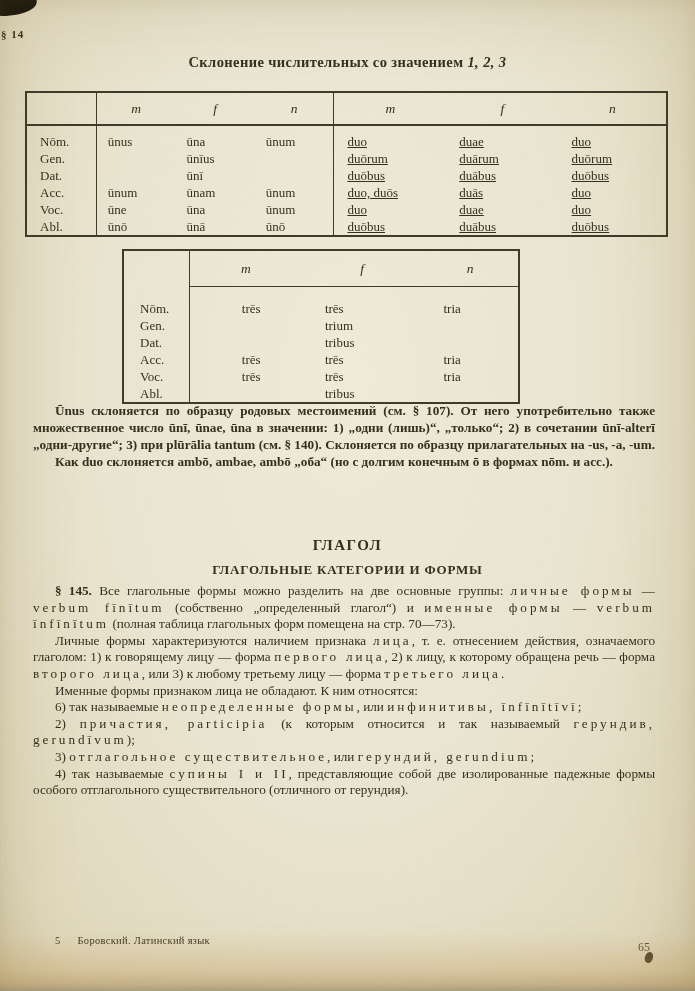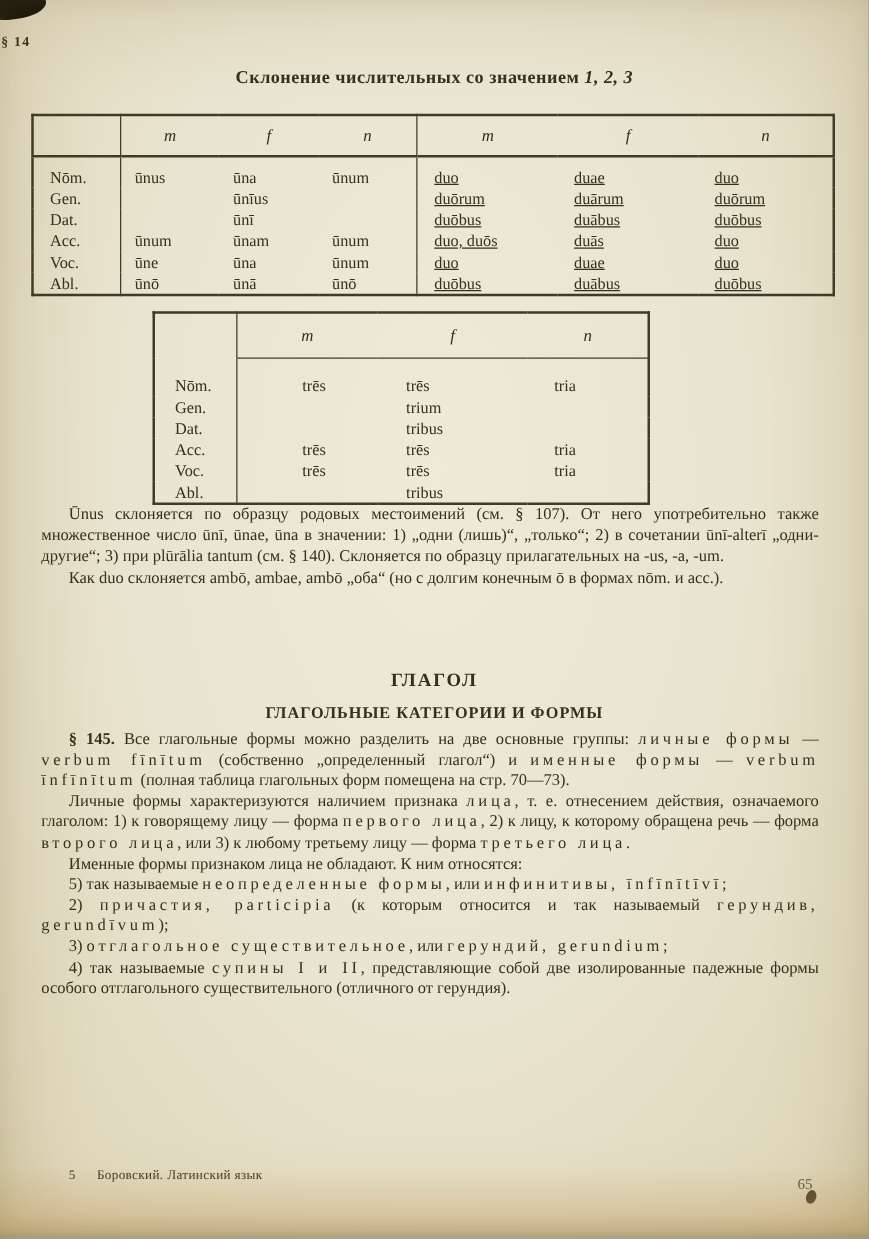--- a/index.html
+++ b/index.html
@@ -57,21 +57,21 @@
         font-style:italic; font-size:13.5px; }
   .t2 .hrow td.case { height:35px; }
   .t2 td.case { border-right:1.6px solid #3f3a29; padding-left:16px; }
   .t2 tbody td { height:17px; }
   .t2 tbody td.c0 { padding-left:52px; }
   .t2 tbody td.c1 { padding-left:23px; }
   .t2 tbody td.c2 { padding-left:21px; }
   .t2 tbody tr:first-child td { padding-top:13px; }
 
   .notes-block { position:absolute; left:33px; top:402px; width:622px;
-    font-size:13.2px; line-height:17px; text-align:justify; }
+    font-size:13.2px; line-height:17px; text-align:justify;font-weight:bold; }
   .verb-heading { position:absolute; top:537px; left:0; width:100%; text-align:center;
     font-weight:bold; font-size:15px; letter-spacing:1.5px; }
   .verb-subheading { position:absolute; top:562px; left:0; width:100%; text-align:center;
     font-weight:bold; font-size:13px; letter-spacing:0.8px; }
   .verb-paragraphs { position:absolute; left:33px; top:583px; width:622px;
     font-size:13.2px; line-height:16.6px; text-align:justify; }
 
   .para { margin:0; text-indent:22px; }
   .sp { letter-spacing:3px; }
   .bold { font-weight:bold; }
@@ -231,21 +231,21 @@
       <p class="para"><span>Ūnus склоняется по образцу родовых местоимений (см. § 107). От него употребительно также множественное число ūnī, ūnae, ūna в значении: 1) „одни (лишь)“, „только“; 2) в сочетании ūnī-alterī „одни-другие“; 3) при plūrālia tantum (см. § 140). Склоняется по образцу прилагательных на -us, -a, -um.</span></p>
       <p class="para"><span>Как duo склоняется ambō, ambae, ambō „оба“ (но с долгим конечным ō в формах nōm. и acc.).</span></p>
     </div>
 
   <div class="verb-heading">ГЛАГОЛ</div>
   <div class="verb-subheading">ГЛАГОЛЬНЫЕ КАТЕГОРИИ И ФОРМЫ</div>
   <div class="verb-paragraphs">
       <p class="para"><span class="bold">§ 145. </span><span>Все глагольные формы можно разделить на две основные группы: </span><span class="sp">личные формы</span><span> — </span><span class="sp">verbum fīnītum</span><span> (собственно „определенный глагол“) и </span><span class="sp">именные формы</span><span> — </span><span class="sp">verbum īnfīnītum</span><span> (полная таблица глагольных форм помещена на стр. 70—73).</span></p>
       <p class="para"><span>Личные формы характеризуются наличием признака </span><span class="sp">лица</span><span>, т. е. отнесением действия, означаемого глаголом: 1) к говорящему лицу — форма </span><span class="sp">первого лица</span><span>, 2) к лицу, к которому обращена речь — форма </span><span class="sp">второго лица</span><span>, или 3) к любому третьему лицу — форма </span><span class="sp">третьего лица</span><span>.</span></p>
       <p class="para"><span>Именные формы признаком лица не обладают. К ним относятся:</span></p>
-      <p class="para"><span>5) так называемые </span><span class="sp">неопределенные формы</span><span>, или </span><span class="sp">инфинитивы, īnfīnītīvī</span><span>;</span></p>
+      <p class="para"><span>6) так называемые </span><span class="sp">неопределенные формы</span><span>, или </span><span class="sp">инфинитивы, īnfīnītīvī</span><span>;</span></p>
       <p class="para"><span>2) </span><span class="sp">причастия, participia</span><span> (к которым относится и так называемый </span><span class="sp">герундив, gerundīvum</span><span>);</span></p>
       <p class="para"><span>3) </span><span class="sp">отглагольное существительное</span><span>, или </span><span class="sp">герундий, gerundium</span><span>;</span></p>
       <p class="para"><span>4) так называемые </span><span class="sp">супины I и II</span><span>, представляющие собой две изолированные падежные формы особого отглагольного существительного (отличного от герундия).</span></p>
     </div>
 
   <div class="footer-imprint">
     <span class="num">5</span>
     <span>Боровский. Латинский язык</span>
   </div>
   <div class="page-number">65</div>

